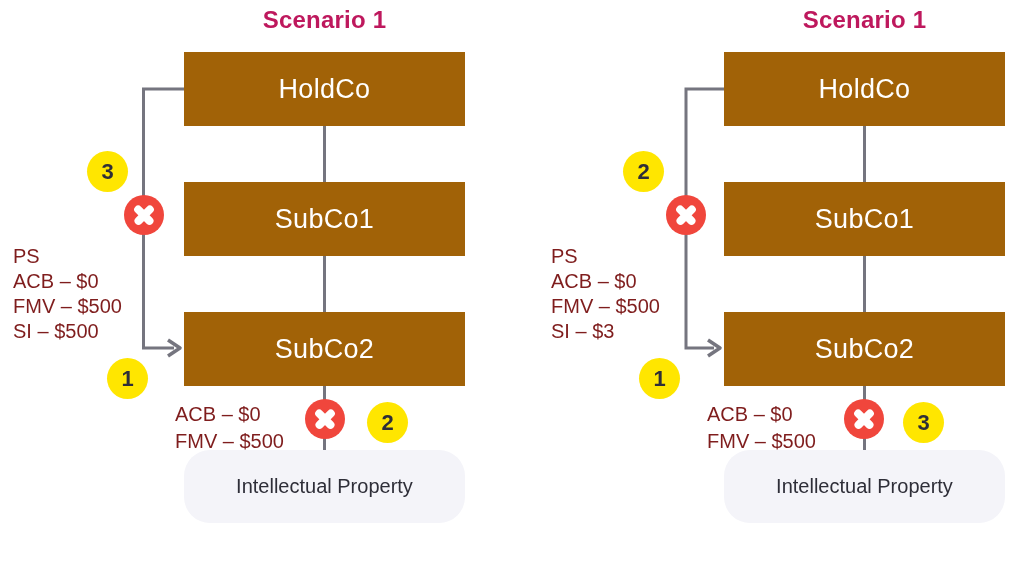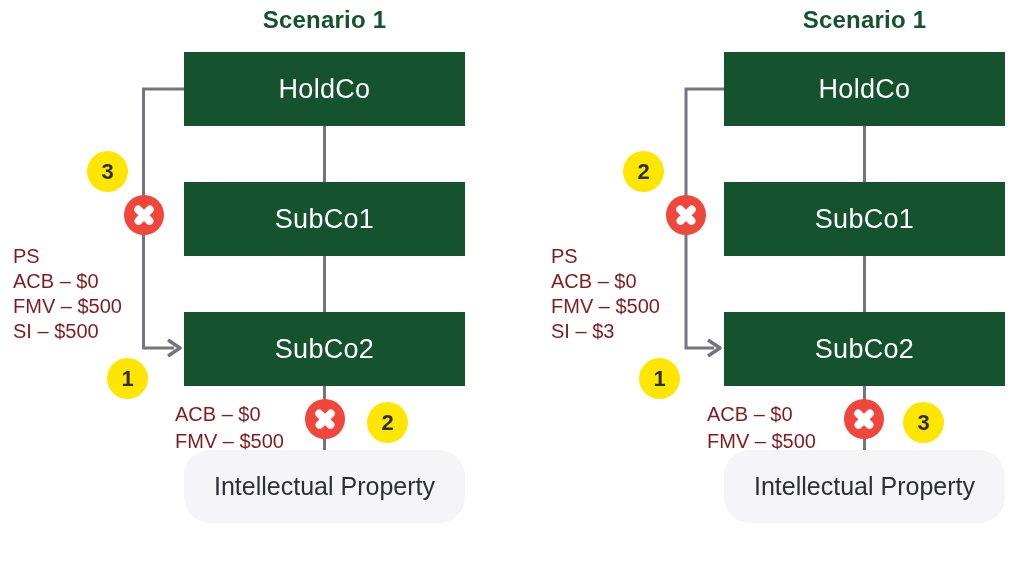--- a/index.html
+++ b/index.html
@@ -11,40 +11,40 @@
     color:#2e2e38;
     overflow:hidden;
   }
   svg.wires{position:absolute;left:0;top:0;width:1018px;height:576px;pointer-events:none;}
   .scenario-title{
     position:absolute;
     width:281px;
     text-align:center;
     font-size:24px;
     font-weight:bold;
-    color:#14532d;
+    color:#be185d;
     letter-spacing:0.2px;
   }
   .entity{
     position:absolute;
     width:281px;height:74px;
-    background:#14532d;
+    background:#a16207;
     color:#ffffff;
     display:flex;align-items:center;justify-content:center;
     font-size:27px;
     font-weight:400;
     letter-spacing:0.3px;
   }
   .ip-box{
     position:absolute;
     width:281px;height:73px;
     background:#f4f4f9;
     border-radius:26px;
     display:flex;align-items:center;justify-content:center;
-    font-size:25px;
+    font-size:20px;
     color:#2e2e38;
   }
   .note{
     position:absolute;
     font-size:20px;
     line-height:25px;
     color:#7f1d1d;
     white-space:nowrap;
   }
   .note.ip-note{line-height:27px;}

